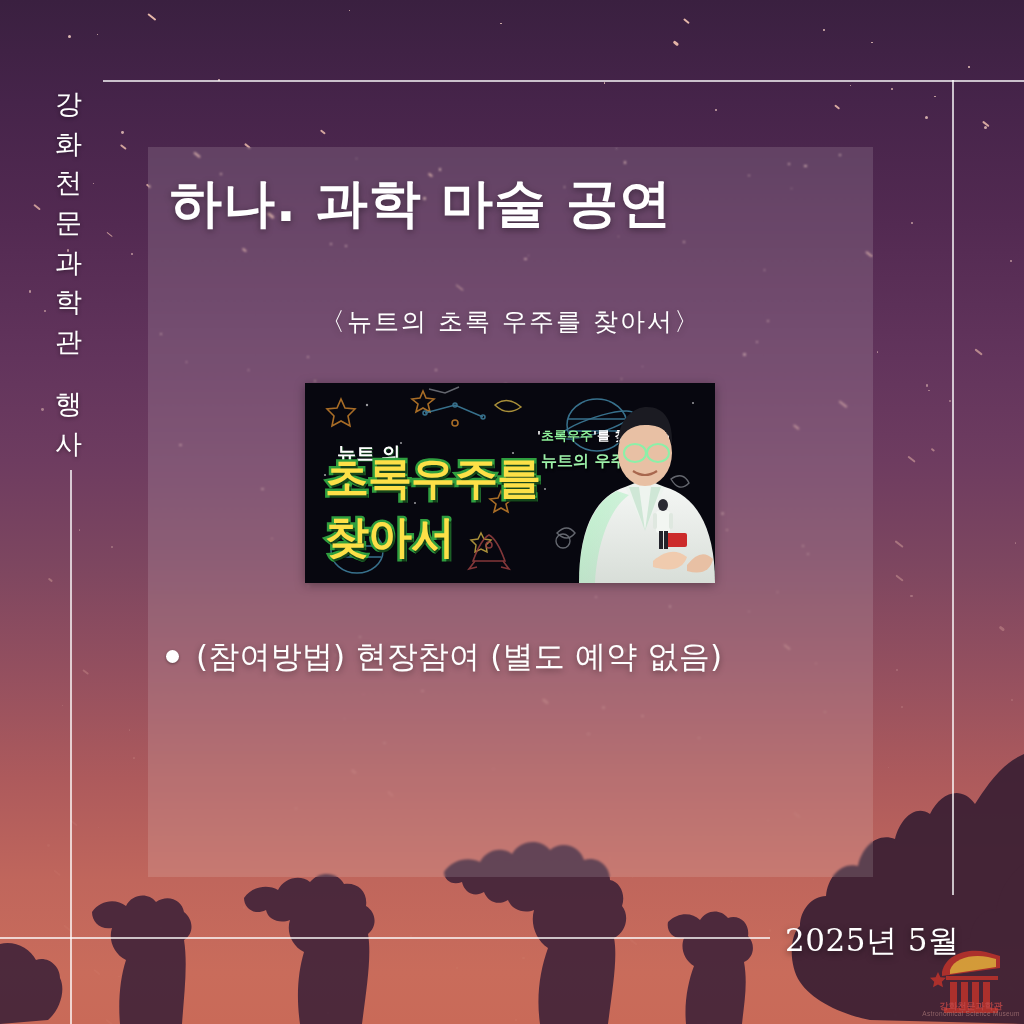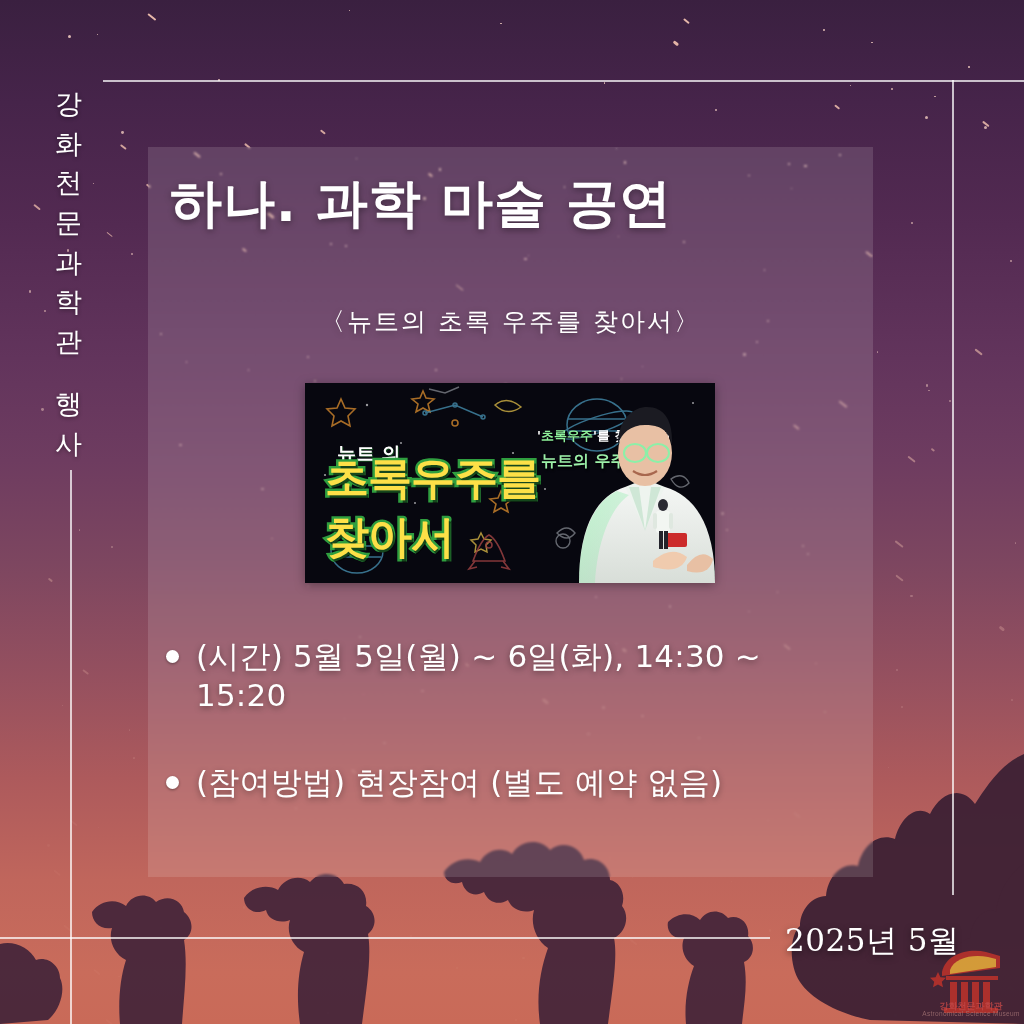--- a/index.html
+++ b/index.html
@@ -480,24 +480,20 @@
           <rect x="11" y="20" width="4" height="18" fill="#23232b"></rect>
           <rect x="0" y="2" width="4" height="16" rx="2" fill="#dfe8e0"></rect>
           <rect x="16" y="2" width="4" height="16" rx="2" fill="#dfe8e0"></rect>
         </g>
       </svg>
     </div>
 
     <div id="bullets">
       <div class="bullet-row">
         <span class="dot"></span>
-        <span class="btext">(시간) 5월 5일(월) ~ 6일(화), 14:30 ~ 15:20</span>
-      </div>
-      <div class="bullet-row">
-        <span class="dot"></span>
         <span class="btext">(참여방법) 현장참여 (별도 예약 없음)</span>
       </div>
     </div>
   </div>
 
   <div id="footer-date">2025년 5월</div>
 
   <svg id="logo" viewBox="0 0 86 70">
     <g opacity="0.92">
       <path d="M14 26 C18 8 40 2 58 6 L72 10 L72 22 L14 30 Z" fill="#b5322c"></path>

